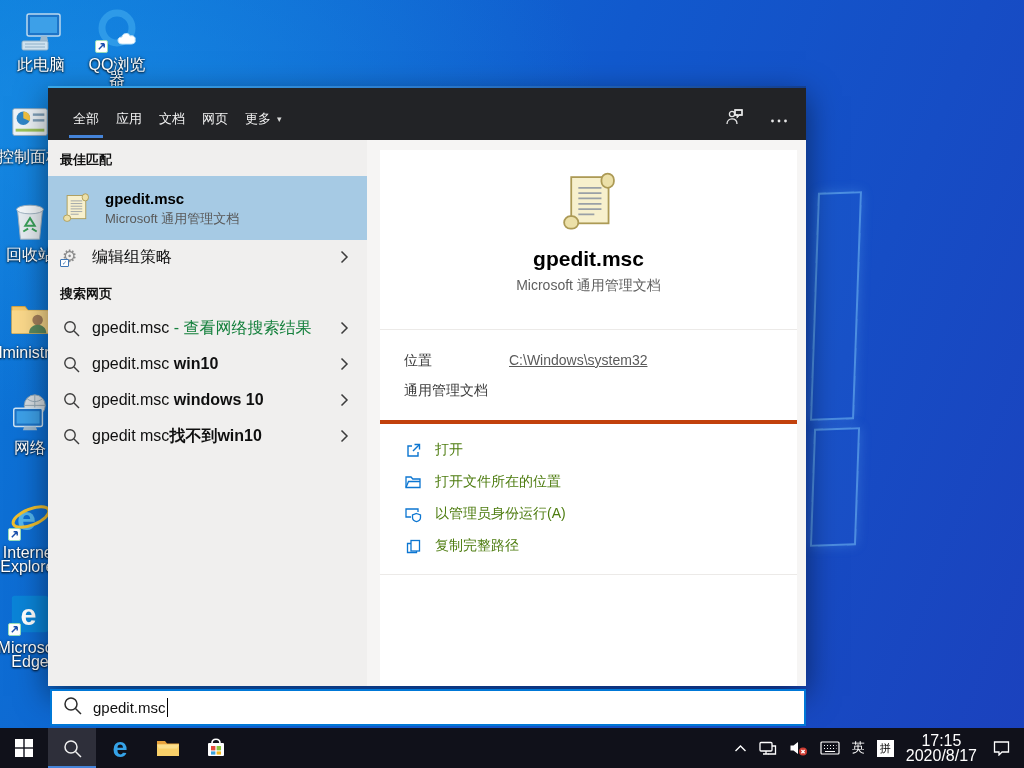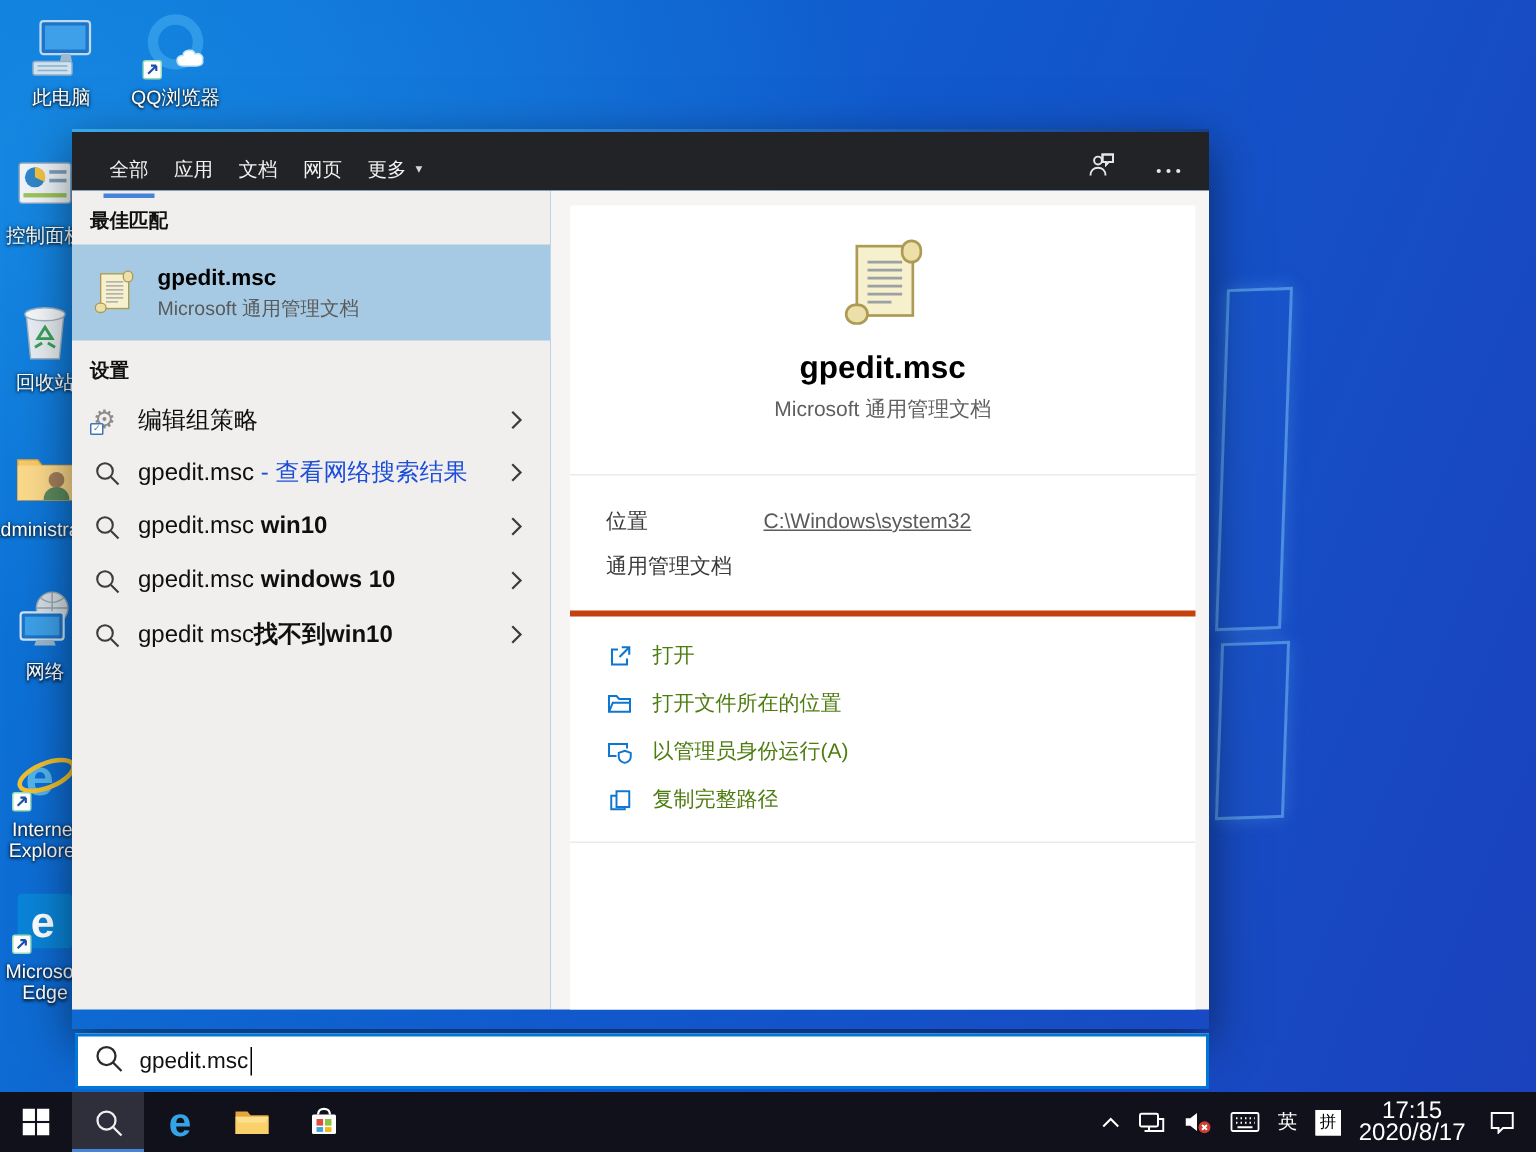--- a/index.html
+++ b/index.html
@@ -11,31 +11,31 @@
 
   
   .beam { position:absolute; border:2px solid rgba(140,215,255,.45); background:rgba(90,170,255,.06);
           box-shadow:0 0 12px rgba(120,200,255,.25); }
   .beam.b1 { left:814px; top:192px; width:44px; height:228px; transform:skew(-2deg,-2deg); }
   .beam.b2 { left:812px; top:428px; width:46px; height:118px; transform:skew(-2deg,-2deg); }
 
   
   .dicon { position:absolute; width:66px; display:flex; flex-direction:column; align-items:center; z-index:1; }
   .dicon .img { width:46px; height:46px; display:flex; align-items:center; justify-content:center; position:relative; }
-  .dicon .lbl { margin-top:4px; font-size:13px; line-height:14px; color:#fff; text-align:center;
+  .dicon .lbl { margin-top:4px; font-size:16px; line-height:14px; color:#fff; text-align:center;
                 text-shadow:0 1px 2px rgba(0,0,0,.85), 0 0 3px rgba(0,0,0,.6); }
   .shortcut { position:absolute; left:1px; bottom:1px; width:13px; height:13px; background:#fff;
               border:1px solid #9db; border-radius:2px; display:flex; align-items:center; justify-content:center; }
 
   
   .panel { position:absolute; left:48px; top:86px; width:758px; height:600px; z-index:5;
            box-shadow:0 10px 30px rgba(0,0,0,.5); }
   .panel-accent { position:absolute; left:0; top:0; width:100%; height:2px;
                   background:linear-gradient(90deg,#39a7e6,#2e7fd0 45%,#143f8f); }
-  .panel-header { height:41px; background:#222326; display:flex; align-items:center; padding:12px 18px 0 25px; }
+  .panel-header { height:54px; background:#222326; display:flex; align-items:center; padding:12px 18px 0 25px; }
   .tab { color:#f2f2f2; font-size:13px; margin-right:17px; height:54px; display:flex; align-items:center;
          position:relative; cursor:default; }
   .tab.active::after { content:""; position:absolute; left:-4px; right:-4px; bottom:8px; height:3px; background:#4584d9; }
   .tab .caret { font-size:9px; margin-left:6px; color:#d8d8d8; }
   .hdr-right { margin-left:auto; display:flex; align-items:center; gap:26px; }
 
   .panel-body { display:flex; height:546px; }
   .left-col { width:319px; background:#f0efee; overflow:hidden; }
   .right-col { flex:1; background:#f6f5f4; position:relative; }
 
@@ -44,21 +44,21 @@
   .best-ic { width:32px; height:32px; flex:none; }
   .best-txt { margin-left:13px; }
   .best-title { font-size:15px; font-weight:bold; color:#000; line-height:19px; }
   .best-sub { font-size:13px; color:#595959; line-height:17px; margin-top:2px; }
 
   .srow { height:34px; display:flex; align-items:center; padding:0 18px 0 13px; }
   .srow .ic { width:20px; display:flex; justify-content:center; flex:none; }
   .srow .txt { margin-left:11px; font-size:16px; color:#0f0f0f; white-space:nowrap; }
   .srow .chev { margin-left:auto; display:flex; }
   .srow .b { font-weight:bold; }
-  .srow .g { color:#1d4ed8; }
+  .srow .g { color:#15803d; }
   .sugg { height:36px; }
   .gearwrap { position:relative; width:18px; height:18px; }
   .gearchar { font-size:17px; line-height:18px; color:#8b8b8b; }
   .gearbadge { position:absolute; left:-2px; bottom:-1px; width:9px; height:8px; background:#fff;
                border:1px solid #3f76b5; border-radius:1px; font-size:6px; line-height:6px; color:#3f76b5; text-align:center; }
 
   .card { position:absolute; left:13px; top:10px; width:417px; height:536px; background:#fff; }
   .head-sec { height:180px; border-bottom:1px solid #eceaE8; display:flex; flex-direction:column; align-items:center; }
   .head-sec .bigic { margin-top:20px; width:64px; height:64px; }
   .prev-title { margin-top:13px; font-size:21px; font-weight:600; color:#000; }
@@ -255,36 +255,36 @@
           <rect x="25" y="2" width="7" height="8" rx="3.5" fill="#ece0a8" stroke="#ac9a55"></rect>
           <rect x="4" y="26" width="8" height="7" rx="3.5" fill="#ece0a8" stroke="#ac9a55"></rect>
           <path stroke="#9aa0a6" d="M12 10h13M12 13h13M12 16h13M12 19h13M12 22h13M12 25h9"></path>
         </svg>
         <div class="best-txt">
           <div class="best-title">gpedit.msc</div>
           <div class="best-sub">Microsoft 通用管理文档</div>
         </div>
       </div>
 
-      <div class="section-header">设置</div>
 
       <div class="srow">
         <span class="ic">
           <span class="gearwrap">
             <span class="gearchar">⚙</span><span class="gearbadge">✓</span>
           </span>
         </span>
         <span class="txt">编辑组策略</span>
         <span class="chev">
           <svg width="9" height="14" viewBox="0 0 9 14">
               <path d="M1.5 1.5 L7 7 L1.5 12.5" stroke="#3c3c3c" stroke-width="1.5" fill="none"></path>
             </svg>
         </span>
       </div>
 
+      <div class="section-header">搜索网页</div>
 
       <div class="srow sugg">
         <span class="ic">
             <svg width="17" height="17" viewBox="0 0 17 17" fill="none" stroke="#3c3c3c" stroke-width="1.4">
               <circle cx="7" cy="7" r="5.2"></circle>
               <path d="M11 11 L16 16"></path>
             </svg>
           </span>
         <span class="txt"><span>gpedit.msc</span><span class="b"></span><span class="g"> - 查看网络搜索结果</span></span>
         <span class="chev">

